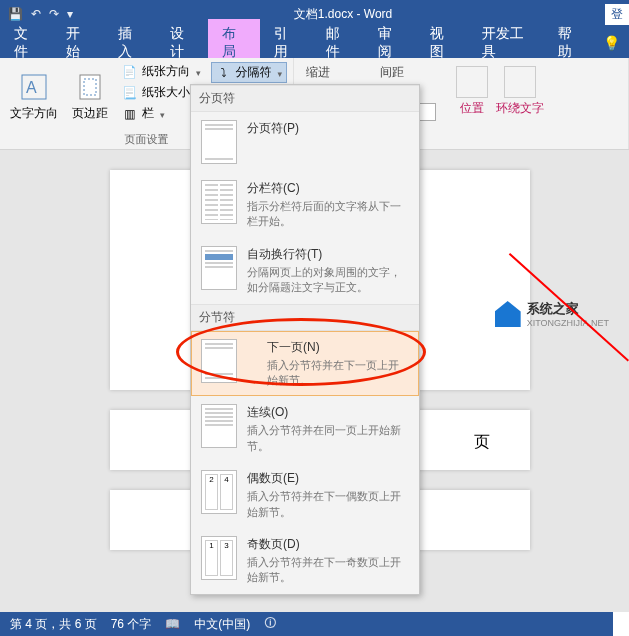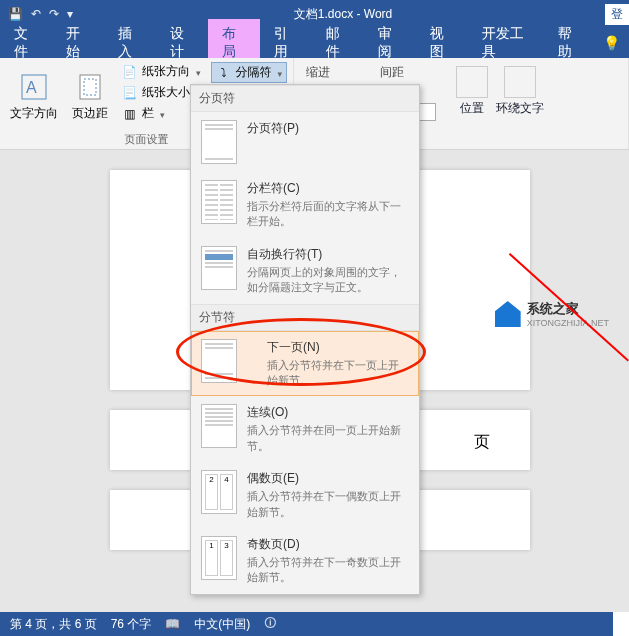--- a/index.html
+++ b/index.html
@@ -27,21 +27,21 @@
 .small-btn { display: flex; align-items: center; gap: 4px; padding: 1px 4px; cursor: pointer; font-size: 12px; }
 .small-btn .ico { width: 16px; height: 16px; display: flex; align-items: center; justify-content: center; }
 .small-btn.active { background: #c5d8ec; border: 1px solid #86a8cf; }
 
 .indent-group { display: flex; flex-direction: column; gap: 2px; padding: 2px 6px; }
 .indent-row { display: flex; align-items: center; gap: 4px; flex-direction: column; }
 .indent-row input { width: 56px; height: 18px; border: 1px solid #ababab; font-size: 11px; padding: 0 2px; }
 .indent-title { font-size: 12px; color: #444; margin-bottom: 2px; }
 
 .arrange-group { display: flex; gap: 8px; padding: 4px 8px; }
-.arrange-btn { display: flex; flex-direction: column; align-items: center; gap: 2px; color: #0f172a; }
+.arrange-btn { display: flex; flex-direction: column; align-items: center; gap: 2px; color: #be185d; }
 .arrange-btn .ico { width: 32px; height: 32px; border: 1px solid #ccc; }
 
 .doc-area { position: absolute; top: 150px; left: 0; right: 0; bottom: 24px; background: #e6e6e6; overflow: hidden; }
 .page { background: #fff; width: 420px; margin: 20px 0 20px 110px; min-height: 200px; box-shadow: 0 0 4px rgba(0,0,0,.2); position: relative; }
 .page.short { min-height: 60px; }
 
 .watermark { position: absolute; right: 20px; top: 300px; display: flex; align-items: center; gap: 6px; color: #333; font-size: 13px; font-weight: bold; }
 .watermark .sub { font-size: 9px; color: #888; font-weight: normal; display: block; }
 .wm-ico { width: 26px; height: 26px; background: #1976d2; clip-path: polygon(50% 0, 100% 40%, 100% 100%, 0 100%, 0 40%); position: relative; }
 

